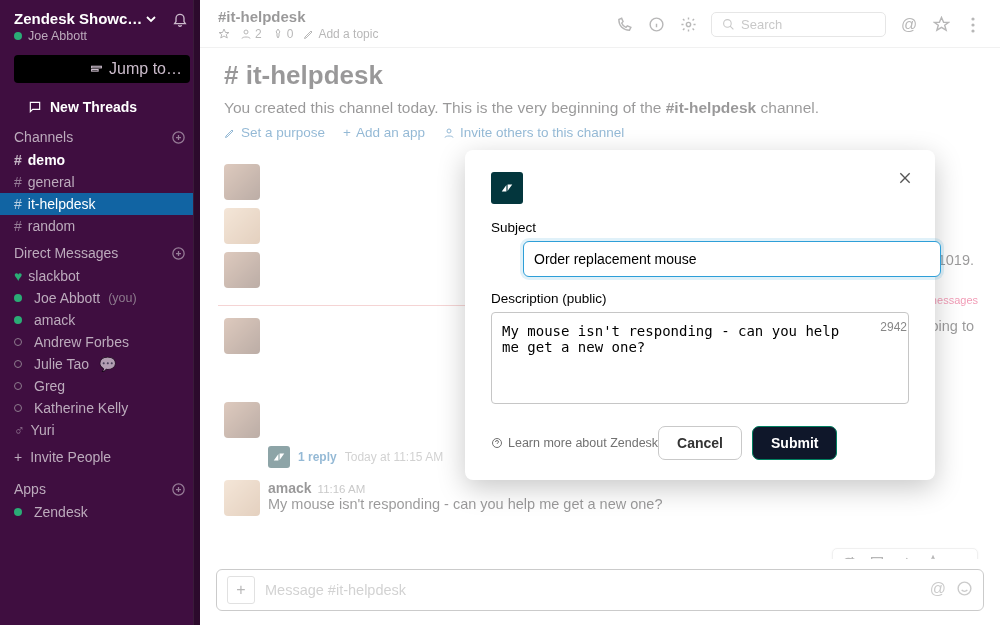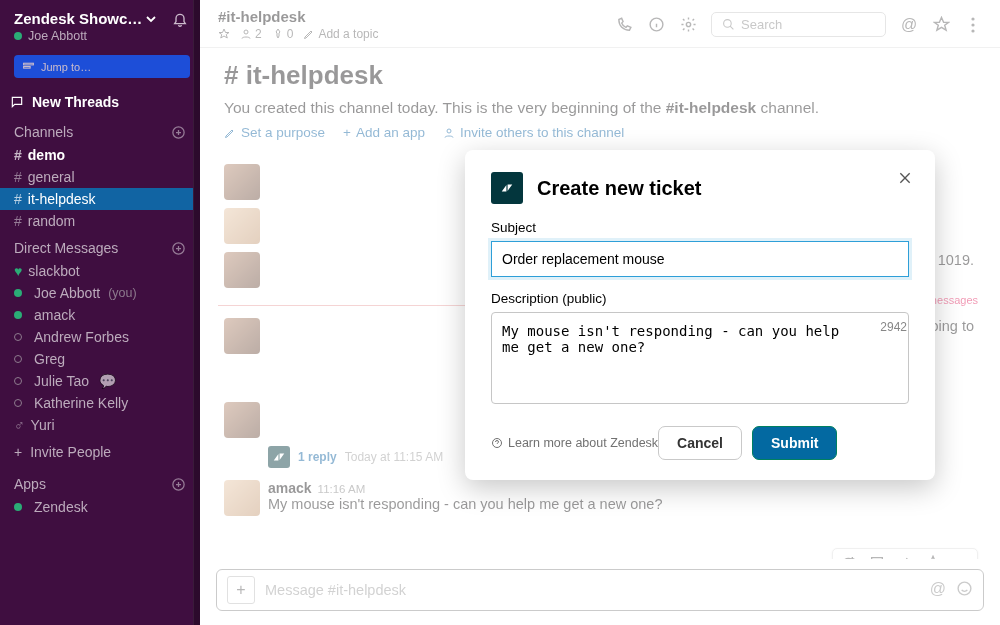--- a/index.html
+++ b/index.html
@@ -8,24 +8,24 @@
 .app { display: flex; width: 1000px; height: 625px; position: relative; }
 
 
 .sidebar { width: 200px; background: #3f0e40; color: #bcabbc; display: flex; flex-direction: column; font-size: 14px; position: relative; }
 .strip { position:absolute; right:0; top:0; width: 7px; height: 100%; background:#2c0a2c; border-left:1px solid rgba(255,255,255,0.07);}
 .ws-header { padding: 10px 12px 2px 14px; display: flex; align-items: flex-end; justify-content: space-between; }
 .ws-title { color: #fff; font-weight: 800; font-size: 15px; display:flex; align-items:center; gap:4px;}
 .presence-dot { width: 8px; height: 8px; border-radius: 50%; background: #2bac76; display:inline-block; margin-right:6px;}
 .presence-dot.away { background: transparent; border:1.5px solid #8d7a8d; }
 .ws-user { padding: 0 14px 8px 14px; font-size: 12.5px; color:#bcabbc; display:flex; align-items:center;}
-.jump { margin: 4px 10px 10px 14px; background:#1d4ed8; border-radius:4px; padding:5px 8px; font-size:11px; color:#cbbccb; display:flex; align-items:center; gap:6px;}
+.jump { margin: 4px 10px 10px 14px; background:#000000; border-radius:4px; padding:5px 8px; font-size:16px; color:#cbbccb; display:flex; align-items:center; gap:6px;justify-content:flex-end;}
 .section-label { padding: 8px 14px 4px 14px; display:flex; align-items:center; justify-content:space-between; font-size:14px; color:#bcabbc;}
 .section-label .plus { opacity:.7; font-size:16px;}
-.new-threads { padding: 6px 10px; color:#fff; font-weight:700; display:flex; align-items:center; gap:8px;}
+.new-threads { padding: 6px 28px; color:#fff; font-weight:700; display:flex; align-items:center; gap:8px;}
 .item { padding: 3px 14px; display:flex; align-items:center; gap:6px; cursor:pointer; }
 .item .hash { opacity:.7; }
 .item.active { background:#1164a3; color:#fff;}
 .item.bold { color:#fff; font-weight:700;}
 .item .suffix { color:#8d7a8d; font-size:12.5px; margin-left:2px;}
 .invite { padding: 8px 14px; display:flex; align-items:center; gap:8px;}
 
 
 .main { flex:1; display:flex; flex-direction:column; position:relative; }
 .chan-header { display:flex; align-items:center; justify-content:space-between; padding: 8px 18px 6px 18px; border-bottom:1px solid #e1e1e1;}
@@ -72,30 +72,30 @@
 .composer .placeholder { flex:1; font-size:14.5px;}
 .composer .tail { display:flex; gap:10px; color:#8d8d8d;}
 
 
 .scrim { position:absolute; inset:0; background:rgba(255,255,255,.55);}
 .modal { position:absolute; left:265px; top:150px; width:470px; background:#fff; border-radius:8px; box-shadow:0 8px 28px rgba(0,0,0,.22); padding:22px 26px 20px 26px;}
 .modal-head { display:flex; align-items:center; gap:14px; margin-bottom:16px;}
 .modal-title { font-size:20px; font-weight:800;}
 .modal-close { position:absolute; right:18px; top:16px; color:#555; cursor:pointer; padding:4px;}
 .field-label { font-size:13.5px; margin-bottom:6px;}
-.text-input { width:100%; border:1.5px solid #2e9fd8; border-radius:0; padding:9px 10px; font-size:14px; outline:none; box-shadow:0 0 0 3px rgba(46,159,216,.15);}
+.text-input { width:100%; border:1.5px solid #2e9fd8; border-radius:6px; padding:9px 10px; font-size:14px; outline:none; box-shadow:0 0 0 3px rgba(46,159,216,.15);margin-left:32px;}
 .textarea-wrap { position:relative; margin-bottom:18px;}
 .textarea { width:100%; height:92px; border:1px solid #c6c6c6; border-radius:4px; padding:10px 58px 10px 10px; font-size:14px; resize:none; outline:none;}
 .counter { position:absolute; right:2px; top:8px; font-size:12px; color:#878787;}
 .modal-foot { display:flex; align-items:center; justify-content:flex-start;}
 .learn { font-size:12.5px; color:#717171; display:flex; align-items:center; gap:5px;}
 .btns { display:flex; gap:10px;}
 .btn { padding:8px 18px; border-radius:7px; font-size:14px; font-weight:600; cursor:pointer;}
 .btn-cancel { background:#fff; border:1px solid #c9c9c9; color:#333;}
-.btn-submit { background:#0369a1; border:1px solid #008060; color:#fff;}
+.btn-submit { background:#0f172a; border:1px solid #008060; color:#fff;}
 .gap { height:14px; }
 </style>
 </head>
 <body>
 
 <div class="app">
 
   <aside class="sidebar">
     <div class="strip"></div>
     <div class="ws-header">
@@ -170,26 +170,26 @@
     <div class="item">
         <span class="presence-dot"></span>
         <span>amack</span>
       </div>
     <div class="item">
         <span class="presence-dot away"></span>
         <span>Andrew Forbes</span>
       </div>
     <div class="item">
         <span class="presence-dot away"></span>
-        <span>Greg</span>
-      </div>
-    <div class="item">
-        <span class="presence-dot away"></span>
         <span>Julie Tao</span>
         <span style="margin-left:4px;opacity:.6">💬</span>
+      </div>
+    <div class="item">
+        <span class="presence-dot away"></span>
+        <span>Greg</span>
       </div>
     <div class="item">
         <span class="presence-dot away"></span>
         <span>Katherine Kelly</span>
       </div>
     <div class="item">
         <span style="opacity:.7">♂</span>
         <span>Yuri</span>
       </div>
 
@@ -407,21 +407,20 @@
     <div class="modal">
       <div class="modal-close"><svg width="16" height="16" viewBox="0 0 24 24" stroke="#555" stroke-width="2">
             <path d="M5 5l14 14M19 5L5 19"></path>
           </svg></div>
       <div class="modal-head">
         <div class="z-chip" style="width:32px;height:32px">
             <svg viewBox="0 0 24 24">
               <path d="M3 18L11 7v11H3zM13 6h8L13 17V6z" fill="#fff"></path>
             </svg>
           </div>
-        <div class="modal-title">Create new ticket</div>
       </div>
       <div class="field-label">Subject</div>
       <input class="text-input" value="Order replacement mouse" style="">
       <div class="gap"></div>
       <div class="field-label">Description (public)</div>
       <div class="textarea-wrap">
         <textarea class="textarea" style="">My mouse isn't responding - can you help me get a new one?</textarea>
         <div class="counter">2942</div>
       </div>
       <div class="modal-foot">

